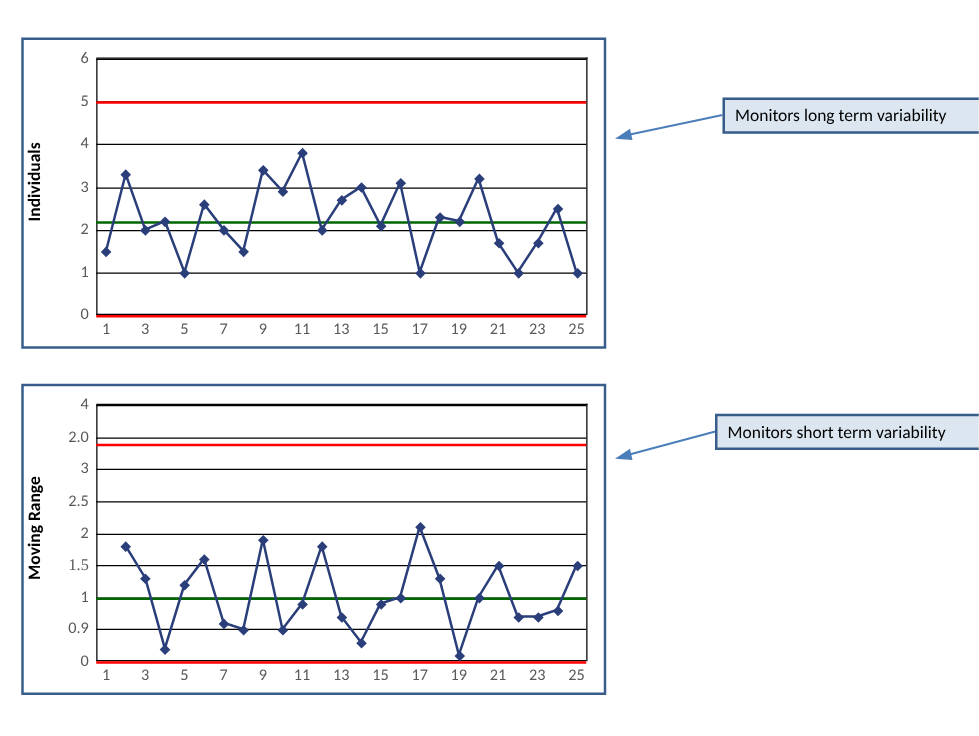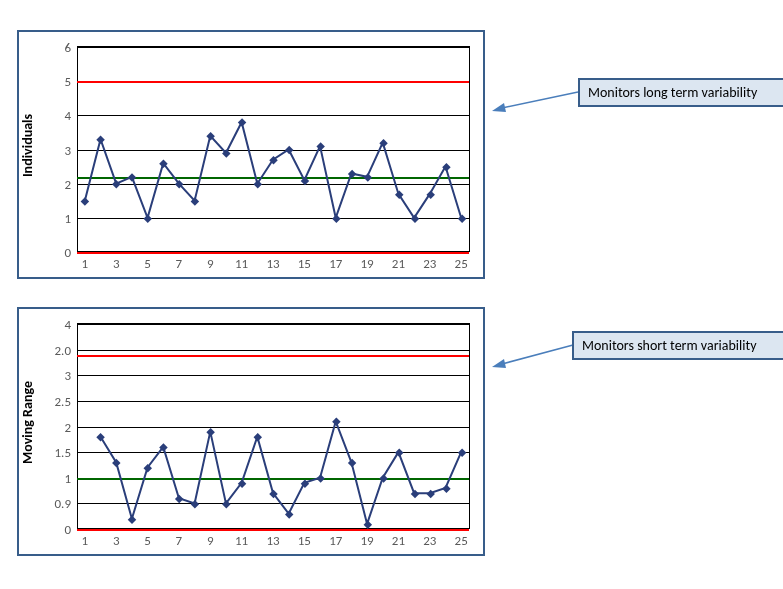--- a/index.html
+++ b/index.html
@@ -204,21 +204,21 @@
 
     <div class="ref-line ref-red" style="top:15%;"></div>
     <div class="ref-line ref-green" style="top:75%;"></div>
     <div class="ref-line ref-red" style="top:100%;"></div>
 
     <span class="ytick" style="top:0%;">4</span>
     <span class="ytick" style="top:12.5%;">2.0</span>
     <span class="ytick" style="top:25%;">3</span>
     <span class="ytick" style="top:37.5%;">2.5</span>
     <span class="ytick" style="top:50%;">2</span>
-    <span class="ytick" style="top:62.5%;">1.5</span>
+    <span class="ytick" style="top:62.5%;font-family:Liberation Serif, serif;">1.5</span>
     <span class="ytick" style="top:75%;">1</span>
     <span class="ytick" style="top:87.5%;">0.9</span>
     <span class="ytick" style="top:100%;">0</span>
 
     <span class="xtick" style="left:2%;">1</span>
     <span class="xtick" style="left:10%;">3</span>
     <span class="xtick" style="left:18%;">5</span>
     <span class="xtick" style="left:26%;">7</span>
     <span class="xtick" style="left:34%;">9</span>
     <span class="xtick" style="left:42%;">11</span>

